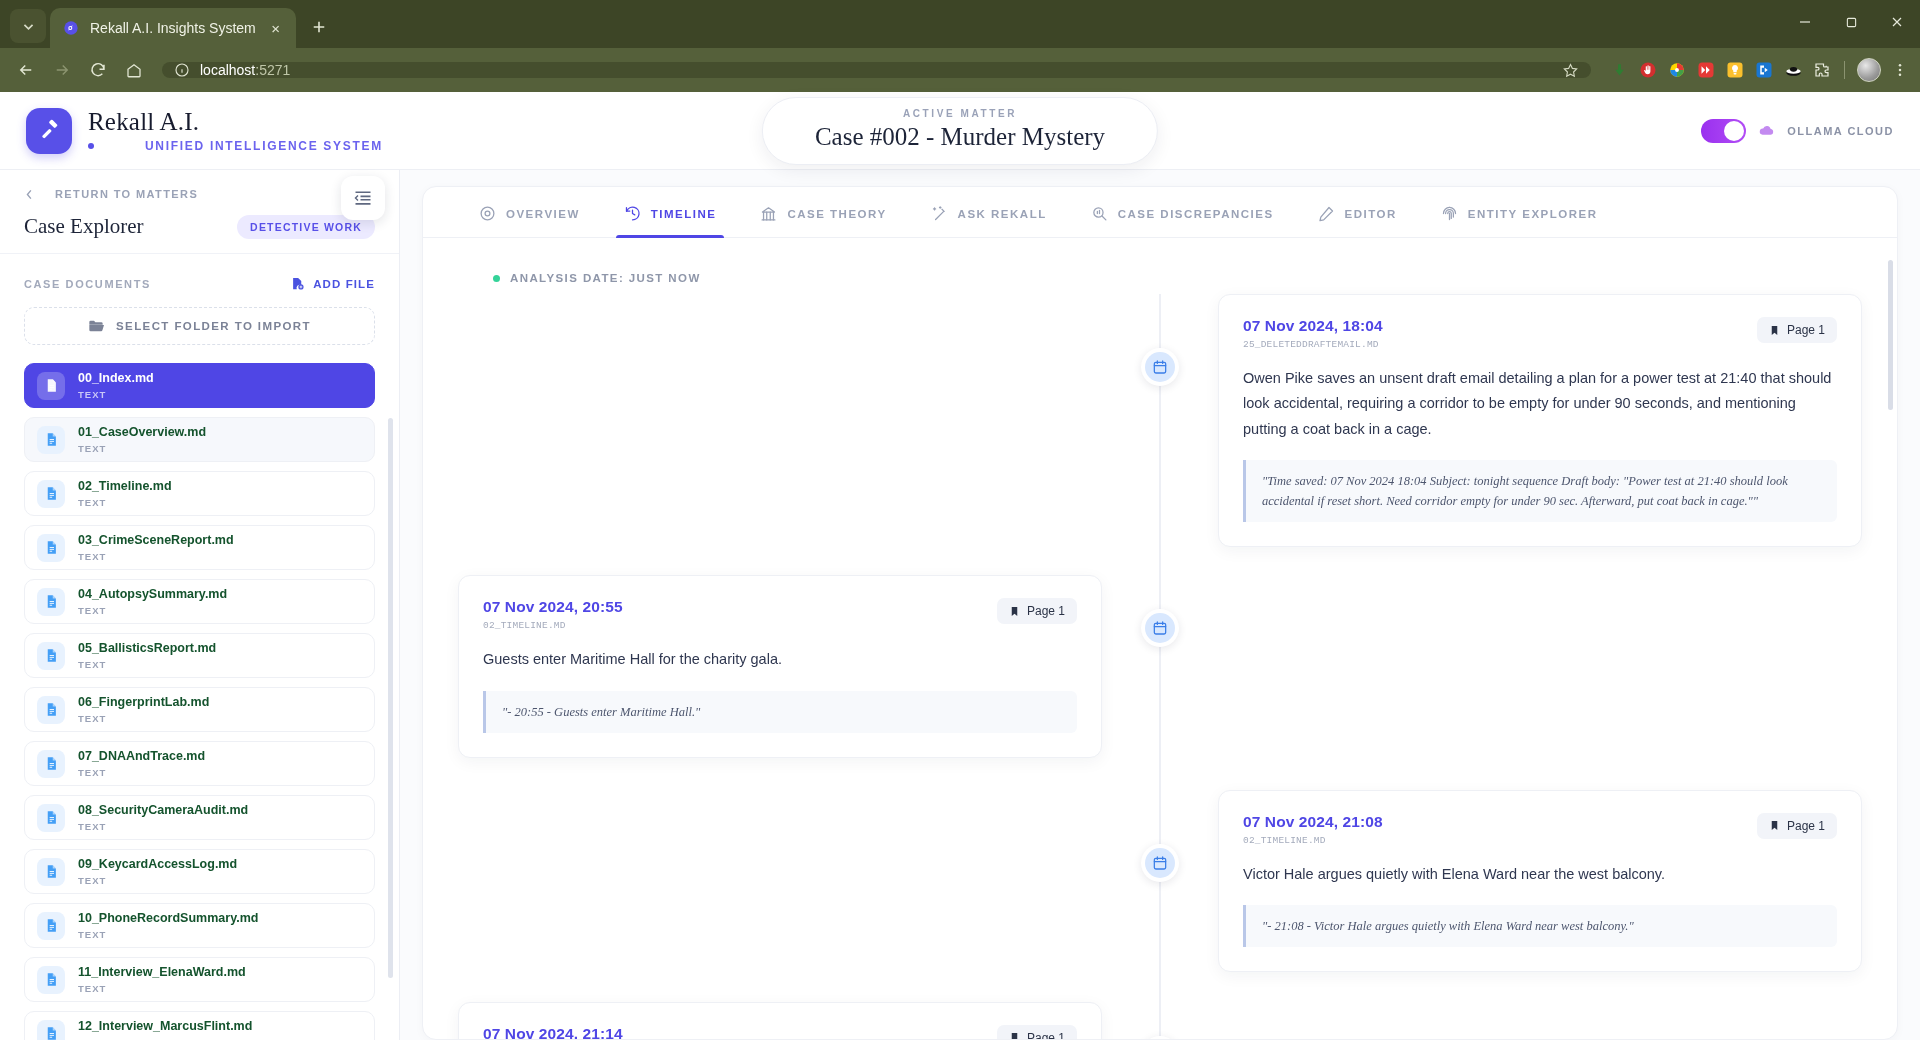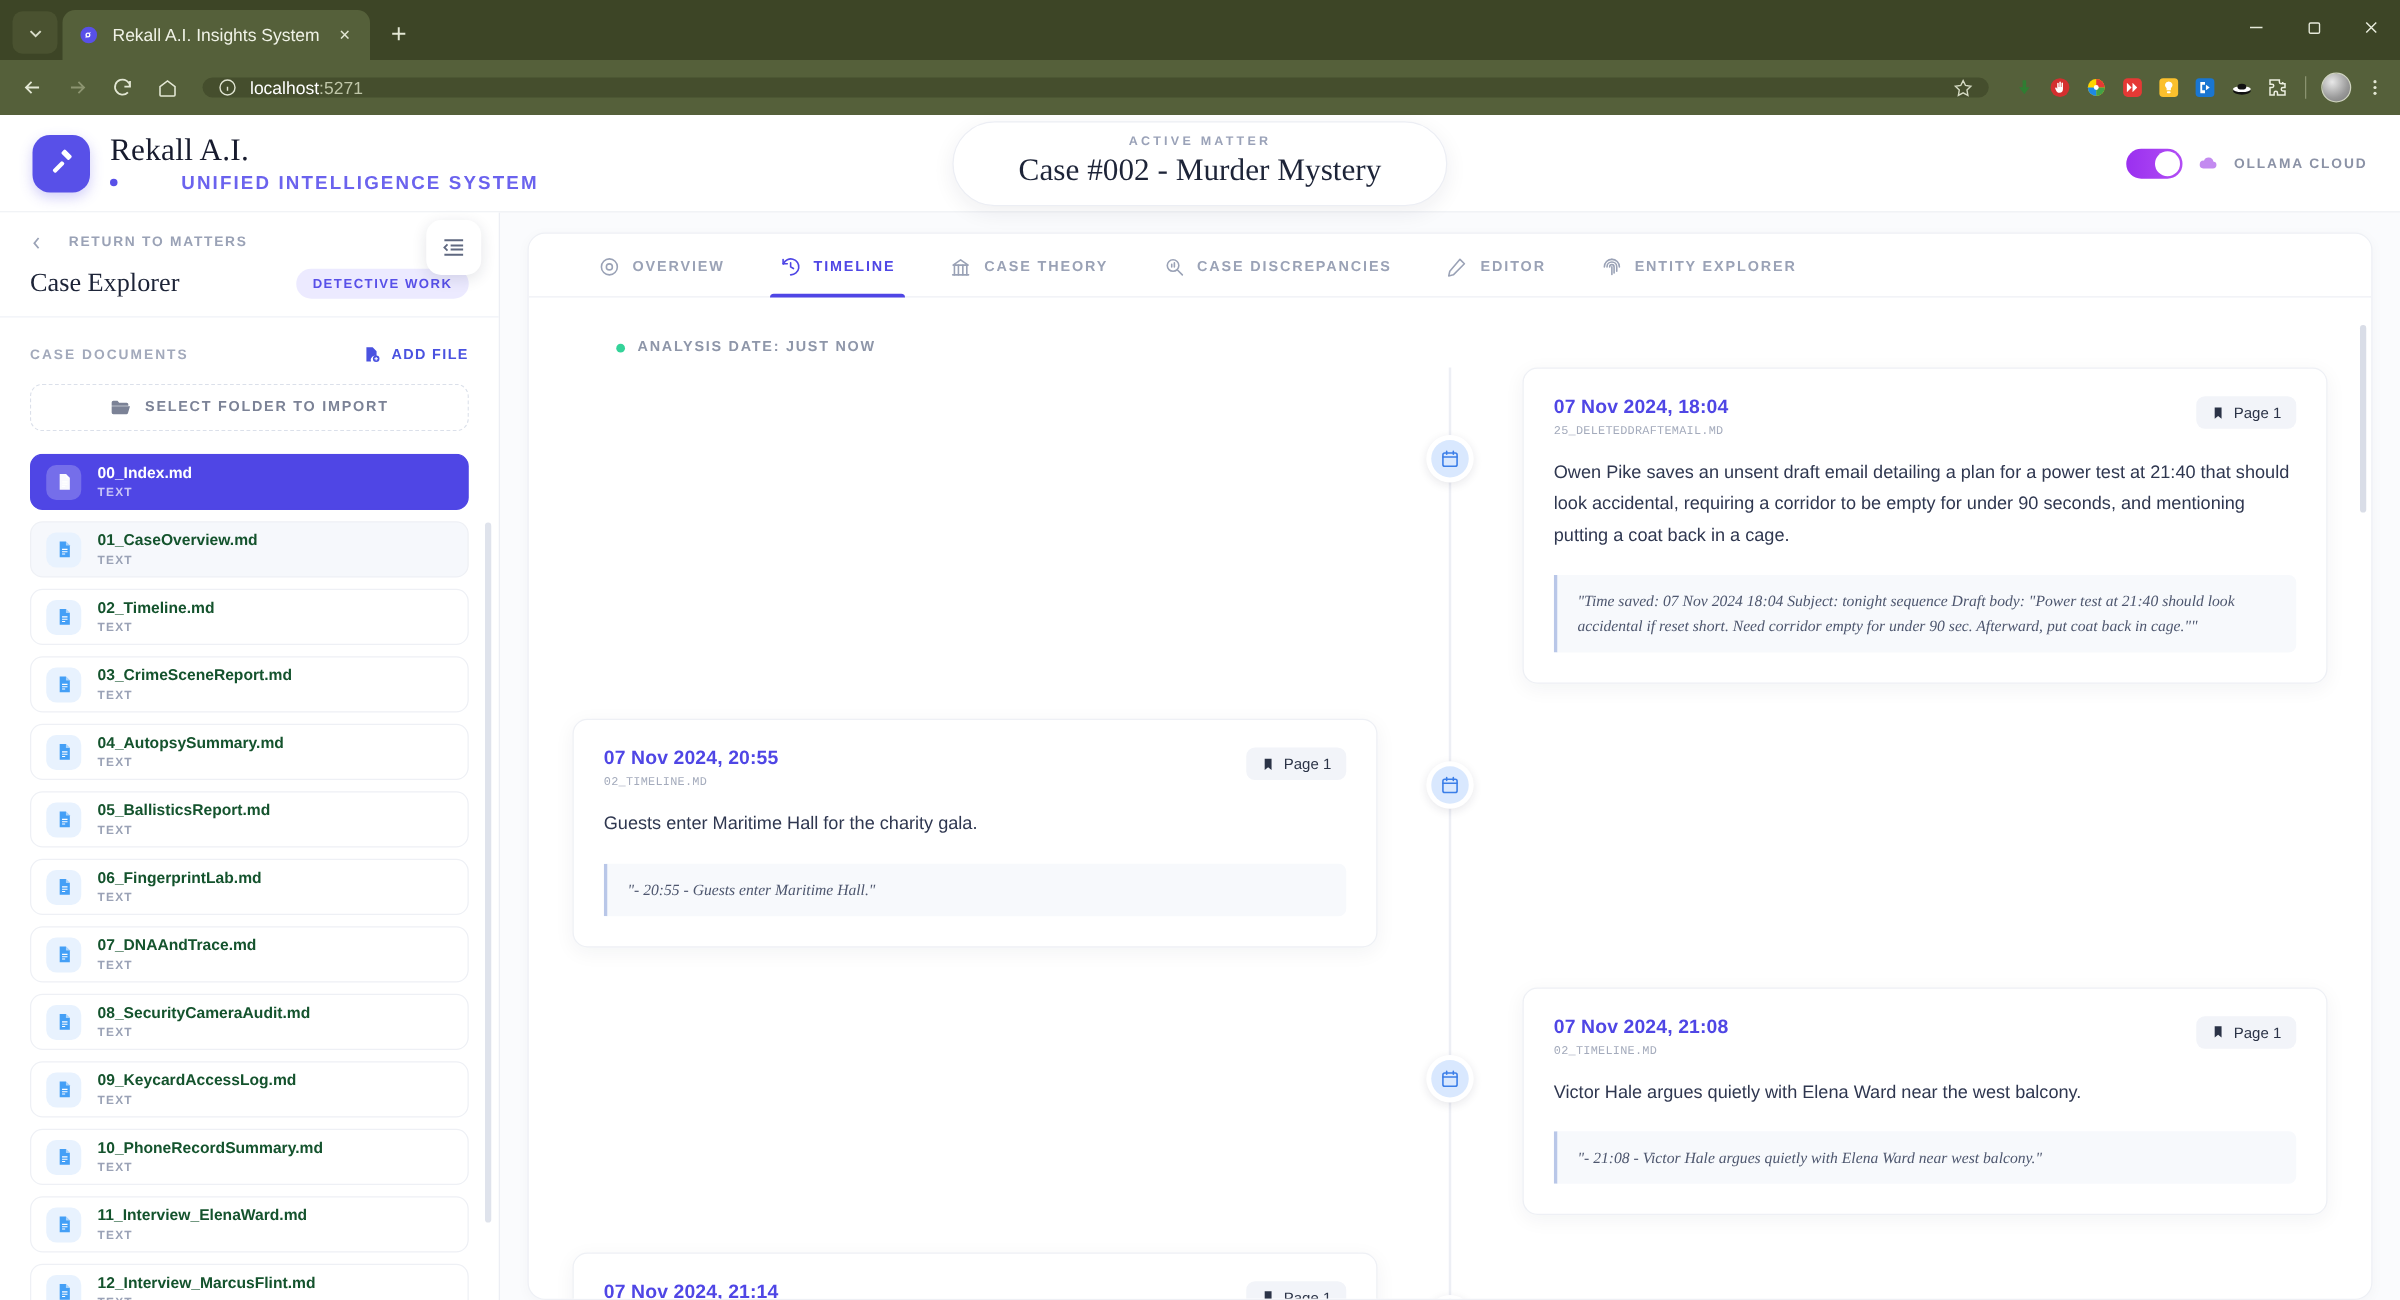--- a/index.html
+++ b/index.html
@@ -81,21 +81,21 @@
   }
   .brand { display: flex; align-items: center; gap: 16px; }
   .brand-logo {
     width: 46px; height: 46px; border-radius: 14px; background: #5850e8;
     display: flex; align-items: center; justify-content: center;
     box-shadow: 0 4px 10px rgba(88,80,232,.28);
   }
   .brand-name { font-family: "Liberation Serif", serif; font-size: 25px; color: #171b2e; letter-spacing: .2px; }
   .brand-sub { display: flex; align-items: center; gap: 7px; margin-top: 3px; }
   .brand-dot { width: 6px; height: 6px; border-radius: 50%; background: #5850e8; }
-  .brand-sub-text { font-size: 15px; letter-spacing: 1.7px; color: #6b63ee; font-weight: bold; padding-left: 44px; }
+  .brand-sub-text { font-size: 12px; letter-spacing: 1.7px; color: #6b63ee; font-weight: bold; padding-left: 44px; }
 
   .matter-pill {
     position: absolute; left: 50%; transform: translateX(-50%);
     background: #ffffff; border: 1px solid #eceef4; border-radius: 38px;
     padding: 10px 52px 13px; text-align: center;
     box-shadow: 0 5px 18px rgba(25,30,60,.07);
   }
   .matter-label { font-size: 10px; letter-spacing: 2.6px; color: #9aa2b8; font-weight: bold; }
   .matter-title { font-family: "Liberation Serif", serif; font-size: 25px; color: #1d2438; margin-top: 4px; }
 
@@ -662,20 +662,31 @@
                   <path d="M3 21h18"></path>
                   <path d="M5 21V10M9.5 21V10M14.5 21V10M19 21V10"></path>
                   <path d="M3.5 10h17L12 4z"></path>
                 </svg>
               </span>
               <span class="tab-label">CASE THEORY</span>
             </div>
             <div class="tab">
               <span style="display:flex">
                 <svg width="17" height="17" viewBox="0 0 24 24" fill="none" stroke="#9aa2b6" stroke-width="1.8" stroke-linecap="round" stroke-linejoin="round">
+                  <path d="M6.5 20.5L18 9"></path>
+                  <path d="M15.5 6l3 3"></path>
+                  <path d="M5 4v3M3.5 5.5h3"></path>
+                  <path d="M13 2.5v2M12 3.5h2"></path>
+                </svg>
+              </span>
+              <span class="tab-label">ASK REKALL</span>
+            </div>
+            <div class="tab">
+              <span style="display:flex">
+                <svg width="17" height="17" viewBox="0 0 24 24" fill="none" stroke="#9aa2b6" stroke-width="1.8" stroke-linecap="round" stroke-linejoin="round">
                   <circle cx="10.5" cy="10.5" r="6.5"></circle>
                   <path d="M15.5 15.5L21 21"></path>
                   <path d="M9 12V9M12 12v-4.5"></path>
                 </svg>
               </span>
               <span class="tab-label">CASE DISCREPANCIES</span>
             </div>
             <div class="tab">
               <span style="display:flex">
                 <svg width="17" height="17" viewBox="0 0 24 24" fill="none" stroke="#9aa2b6" stroke-width="1.8" stroke-linecap="round" stroke-linejoin="round">

